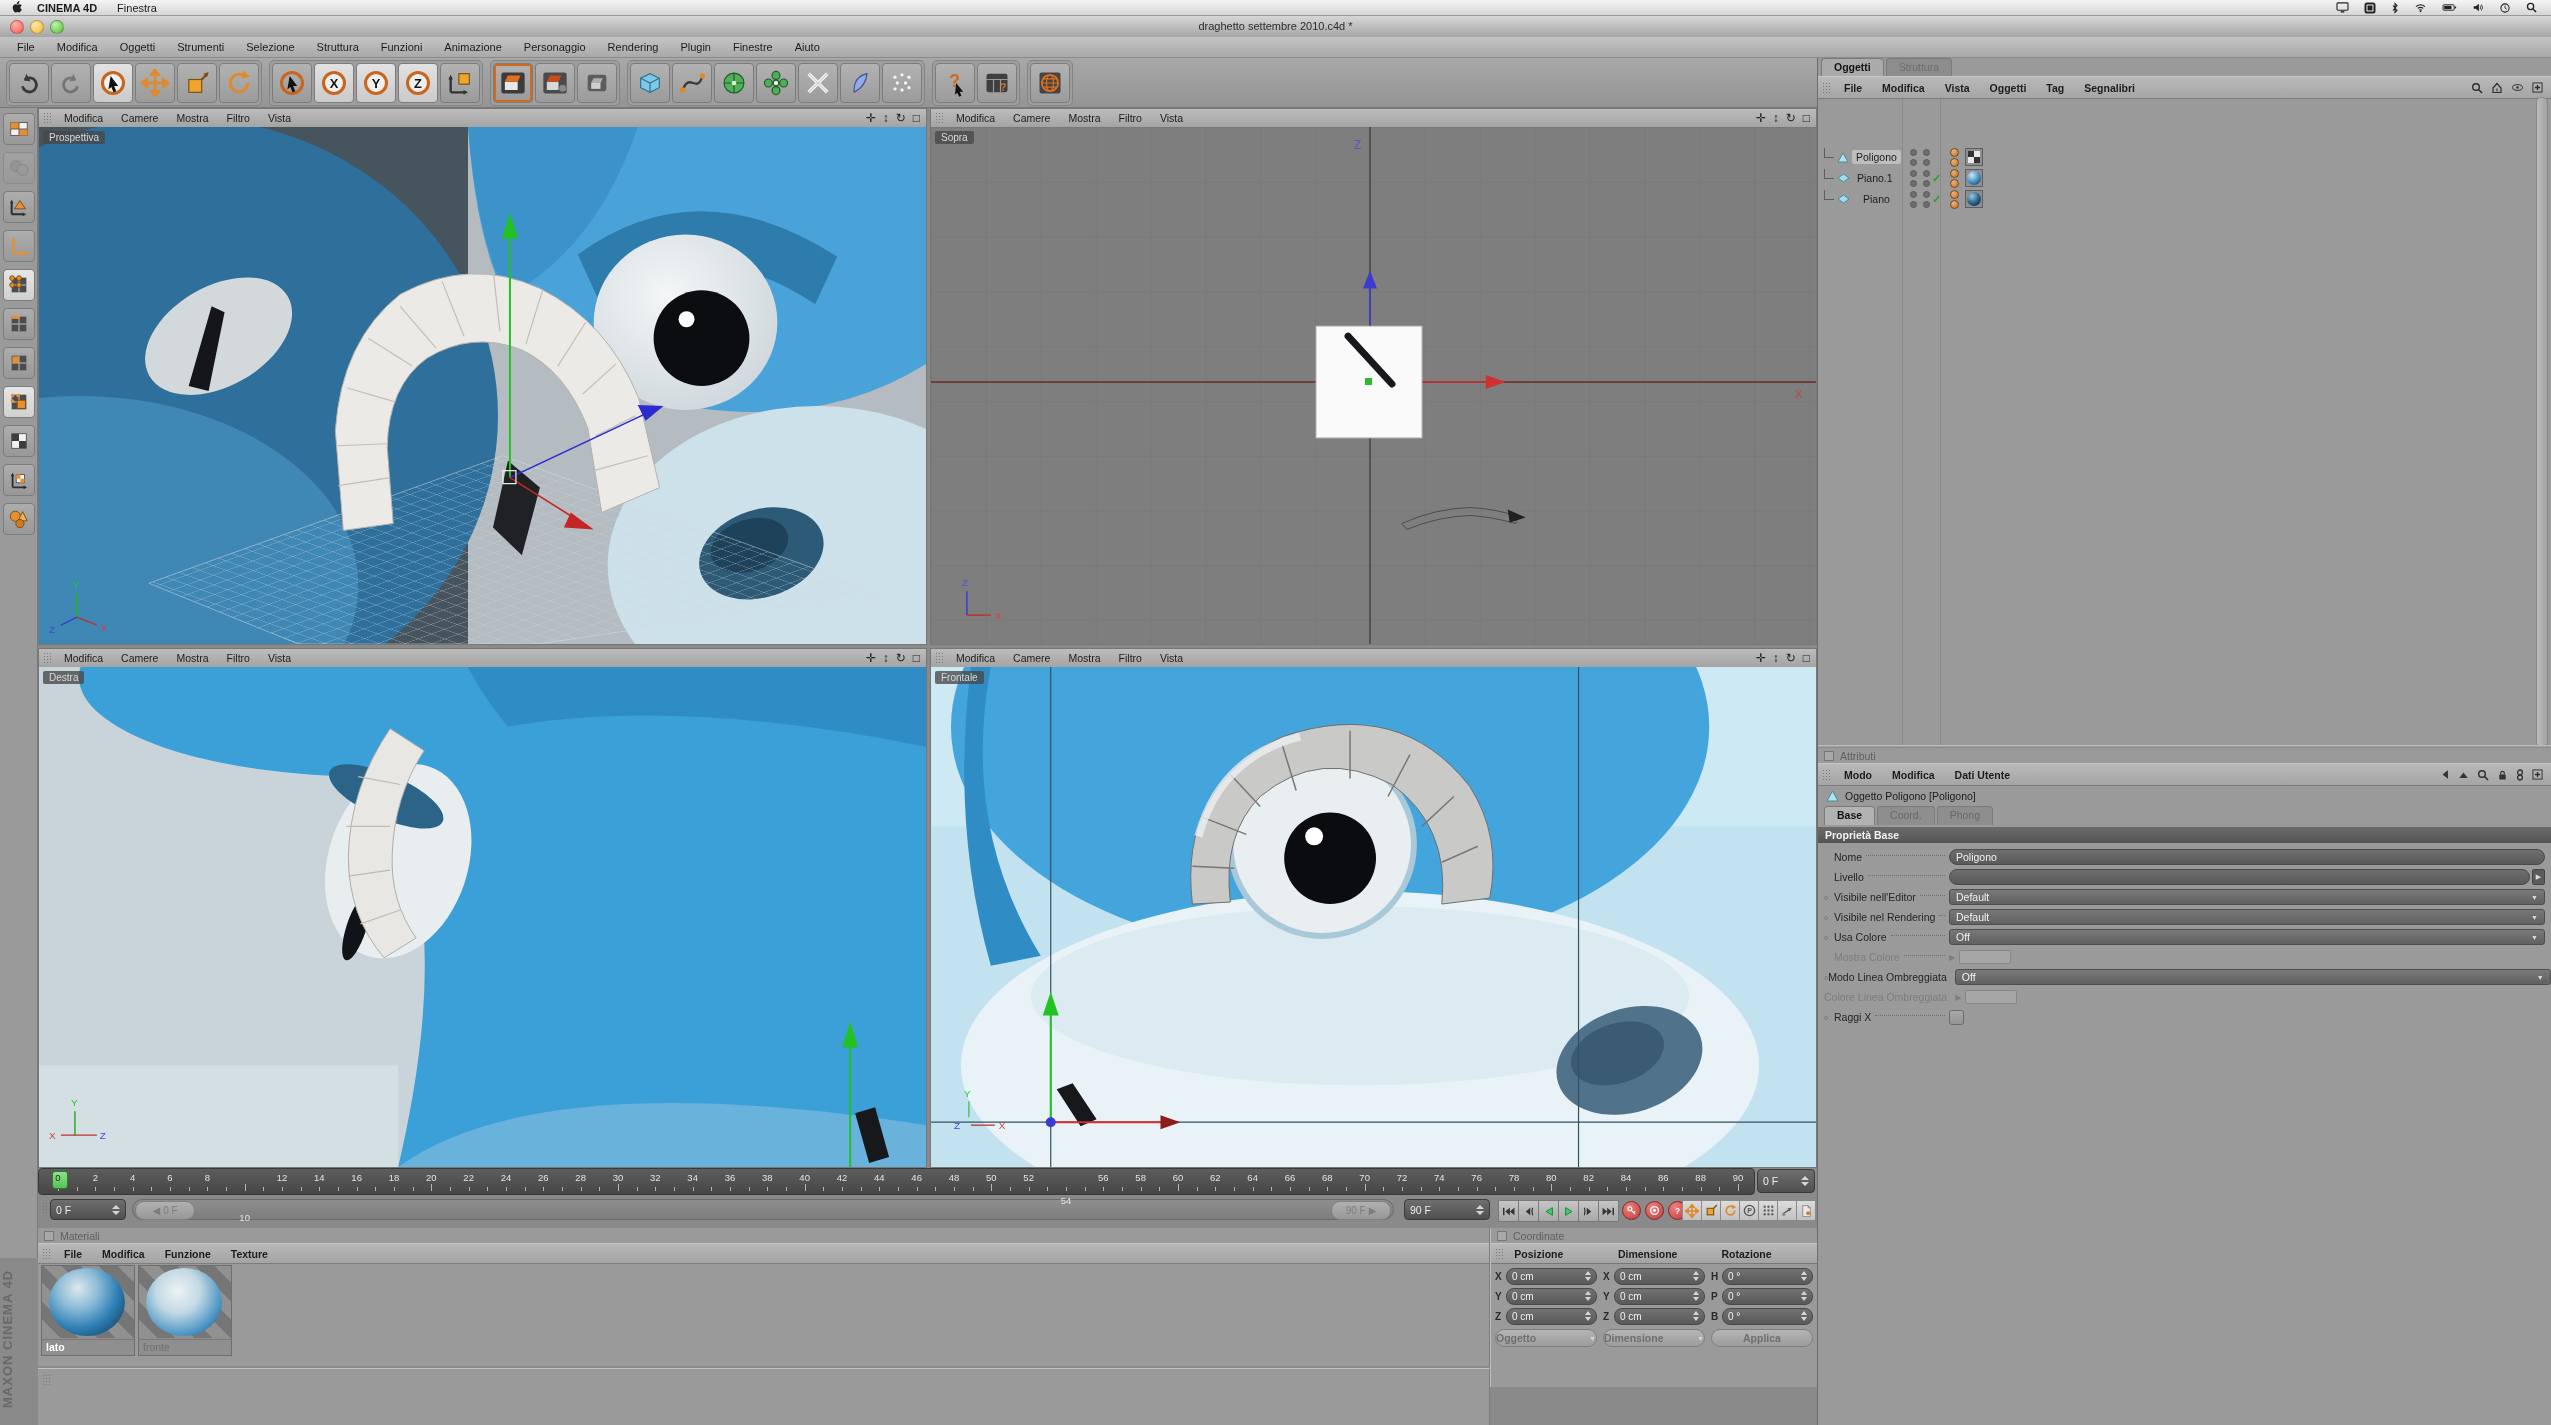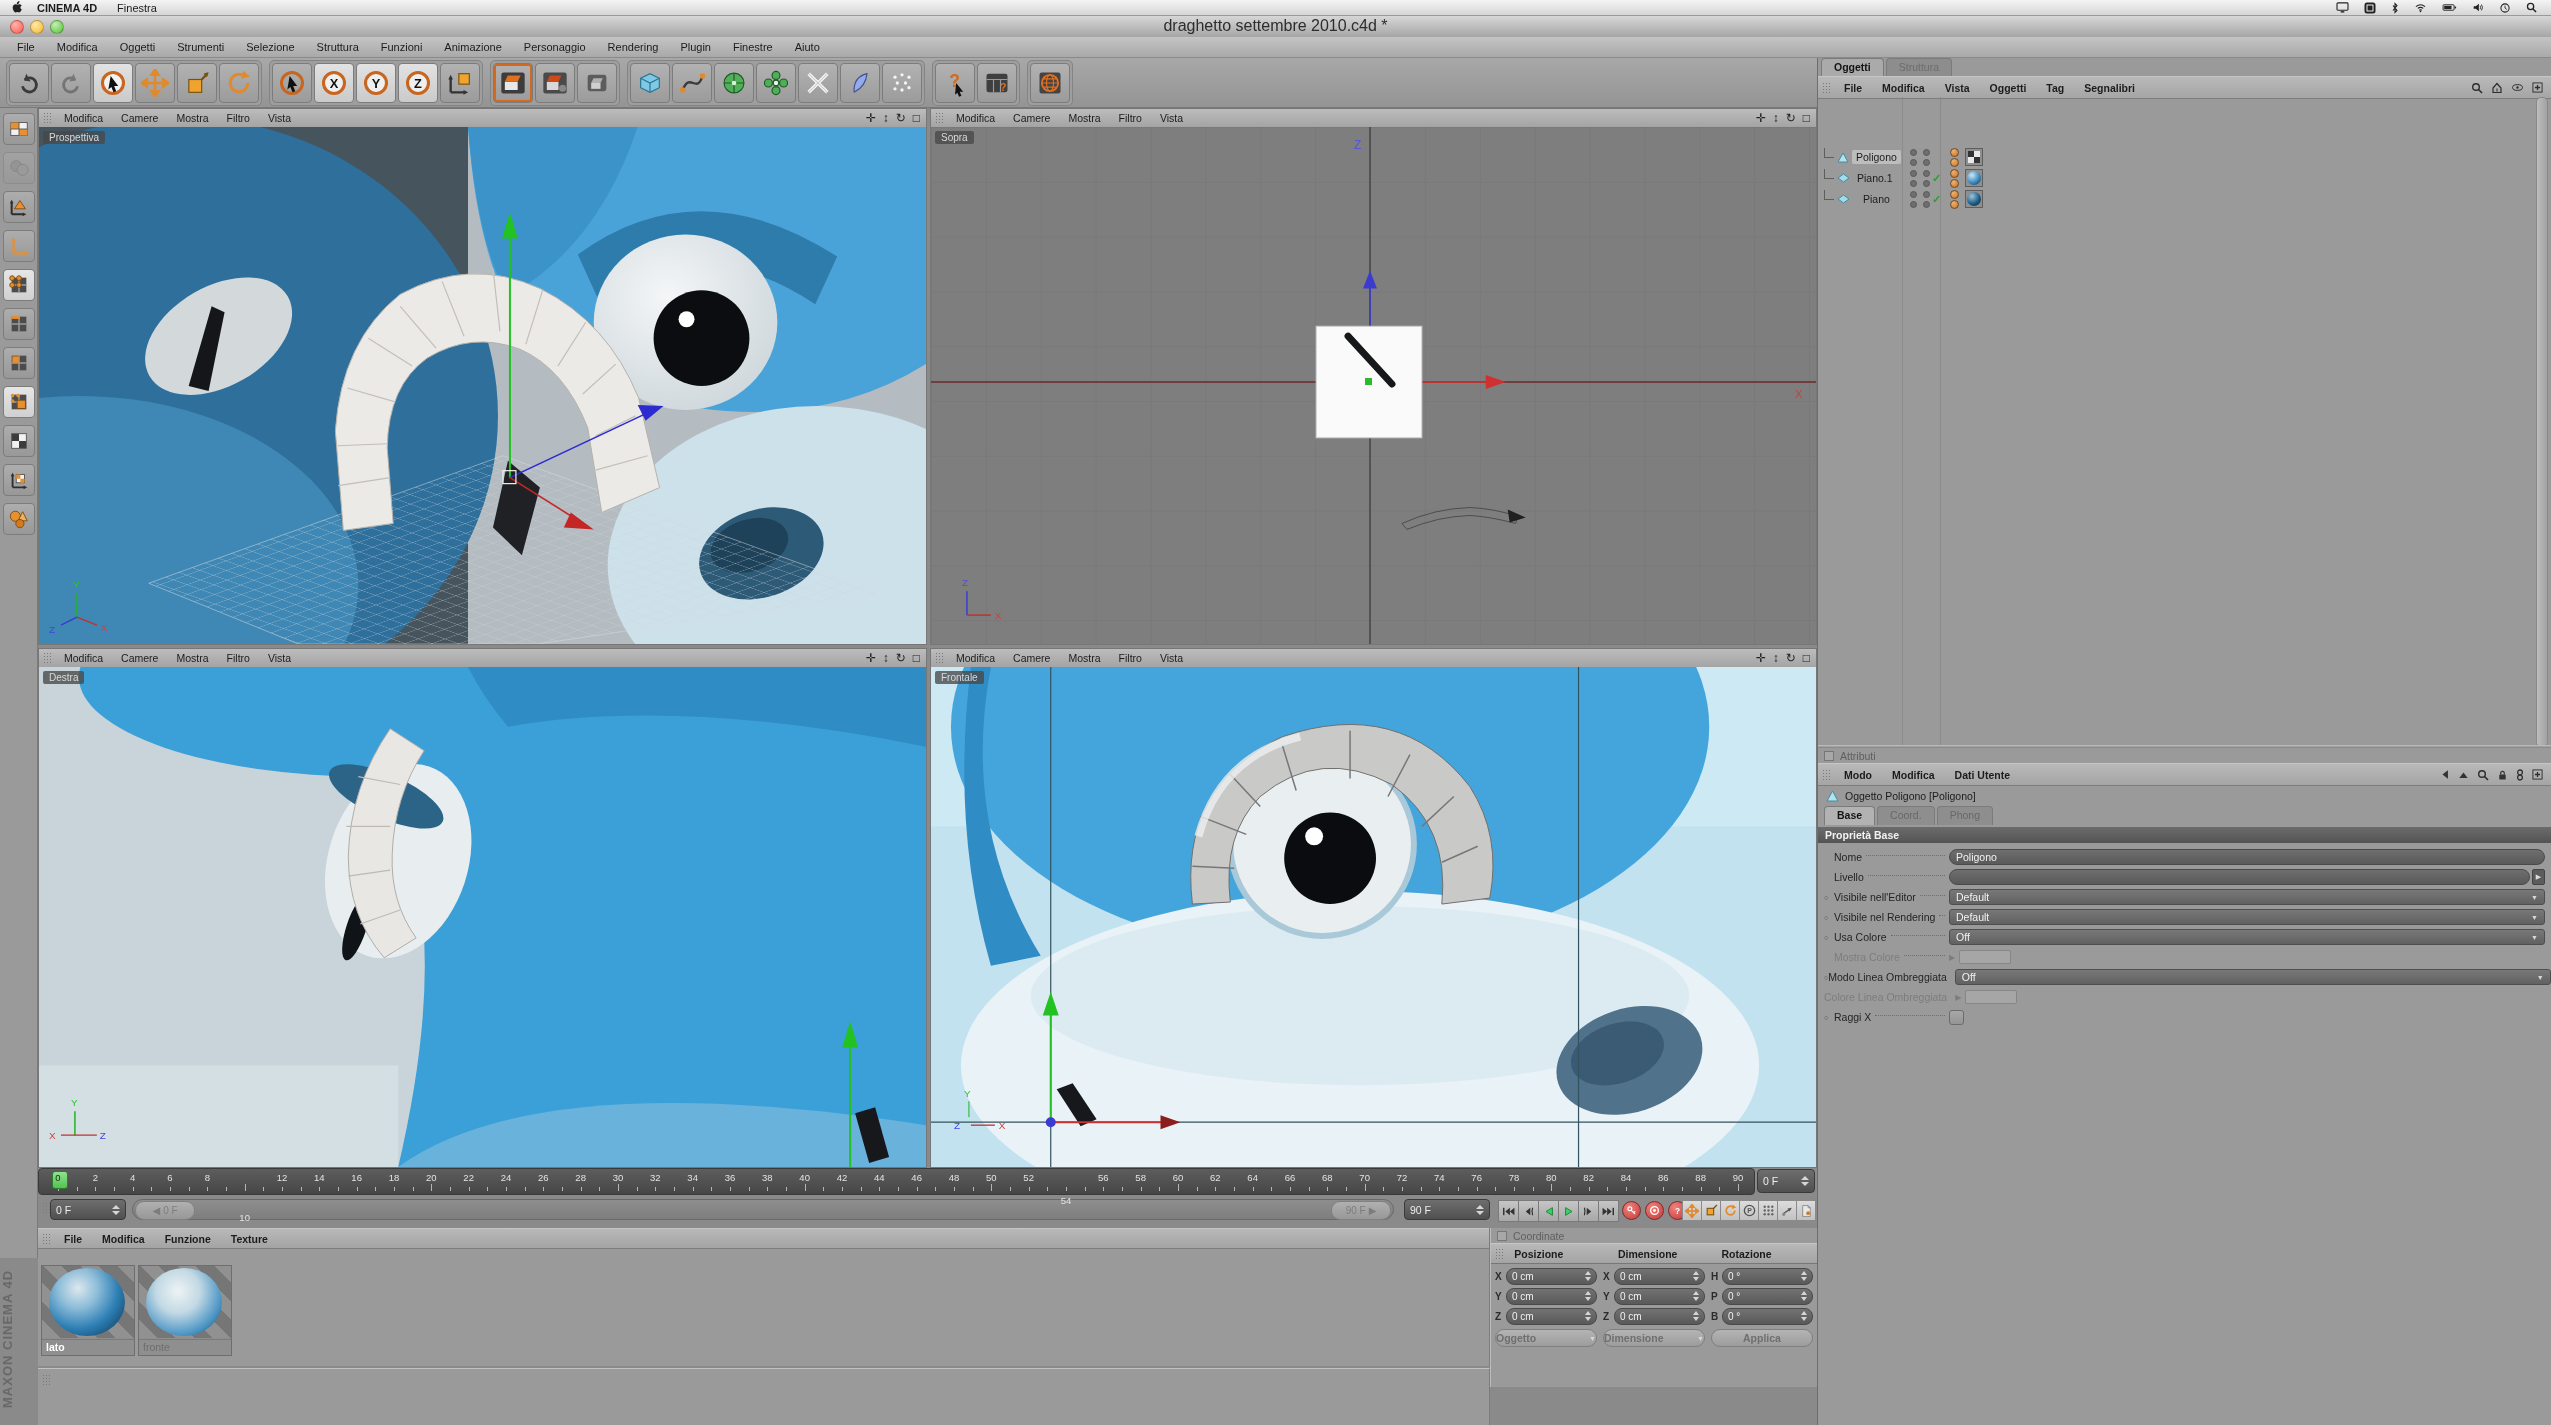--- a/index.html
+++ b/index.html
@@ -14,21 +14,21 @@
   .mac-mi{margin-left:20px;}
   .apple{margin-left:12px;}
   .mac-status{margin-left:auto;display:flex;gap:15px;align-items:center;padding-right:14px;}
 
   
   .titlebar{position:absolute;left:0;top:15px;width:2551px;height:22px;background:linear-gradient(#d9d9d9,#a6a6a6);border-bottom:1px solid #6e6e6e;}
   .tl{position:absolute;top:5px;width:12px;height:12px;border-radius:50%;border:1px solid rgba(0,0,0,.25);}
   .tl.red{left:10px;background:radial-gradient(circle at 35% 30%,#ffb3ad,#f95a4e);}
   .tl.yellow{left:30px;background:radial-gradient(circle at 35% 30%,#ffe9a8,#f5b72e);}
   .tl.green{left:50px;background:radial-gradient(circle at 35% 30%,#c2f0b2,#53c234);}
-  .title{height:22px;line-height:22px;text-align:center;font-size:16px;color:#2d2d2d;}
+  .title{height:22px;line-height:22px;text-align:center;font-size:11px;color:#2d2d2d;}
 
   
   .menubar{position:absolute;left:0;top:37px;width:2551px;height:21px;background:linear-gradient(#c4c4c4,#a9a9a9);border-bottom:1px solid #8a8a8a;display:flex;align-items:center;font-size:11px;padding-left:6px;box-sizing:border-box;}
   .menubar .mi{padding:0 11px;}
 
   
   .toolbar{position:absolute;left:0;top:58px;width:1817px;height:50px;background:linear-gradient(#a8a8a8,#949494);border-bottom:1px solid #787878;display:flex;align-items:center;padding-left:6px;box-sizing:border-box;gap:7px;}
   .tb-group{display:flex;gap:2px;padding:2px;background:#9e9e9e;border:1px solid #848484;border-radius:5px;}
   .tb-btn{width:38px;height:38px;border-radius:4px;background:linear-gradient(#b2b2b2,#9b9b9b);border:1px solid #7c7c7c;display:flex;align-items:center;justify-content:center;position:relative;}
   .tb-btn.active{background:linear-gradient(#e2e2e2,#cacaca);}
@@ -1118,20 +1118,24 @@
           <svg width="13" height="14" viewBox="0 0 24 24">
             <path d="M5 2 H15 L19 6 V22 H5z" fill="#e8e8e8" stroke="#555"></path>
             <path d="M15 2 V6 H19" fill="none" stroke="#555"></path>
             <circle cx="15" cy="16" r="3.5" fill="#d27a20"></circle>
           </svg>
         </span>
       </div>
     </div>
 
   <div class="materials">
+    <div class="panel-header">
+      <span class="ph-box"></span>
+      <span>Materiali</span>
+    </div>
     <div class="panel-menu">
         <span class="drag"></span>
         <span class="mi">File</span>
         <span class="mi">Modifica</span>
         <span class="mi">Funzione</span>
         <span class="mi">Texture</span>
       </div>
     <div class="mat-area">
         <div class="mat selected">
           <div class="mat-img">

